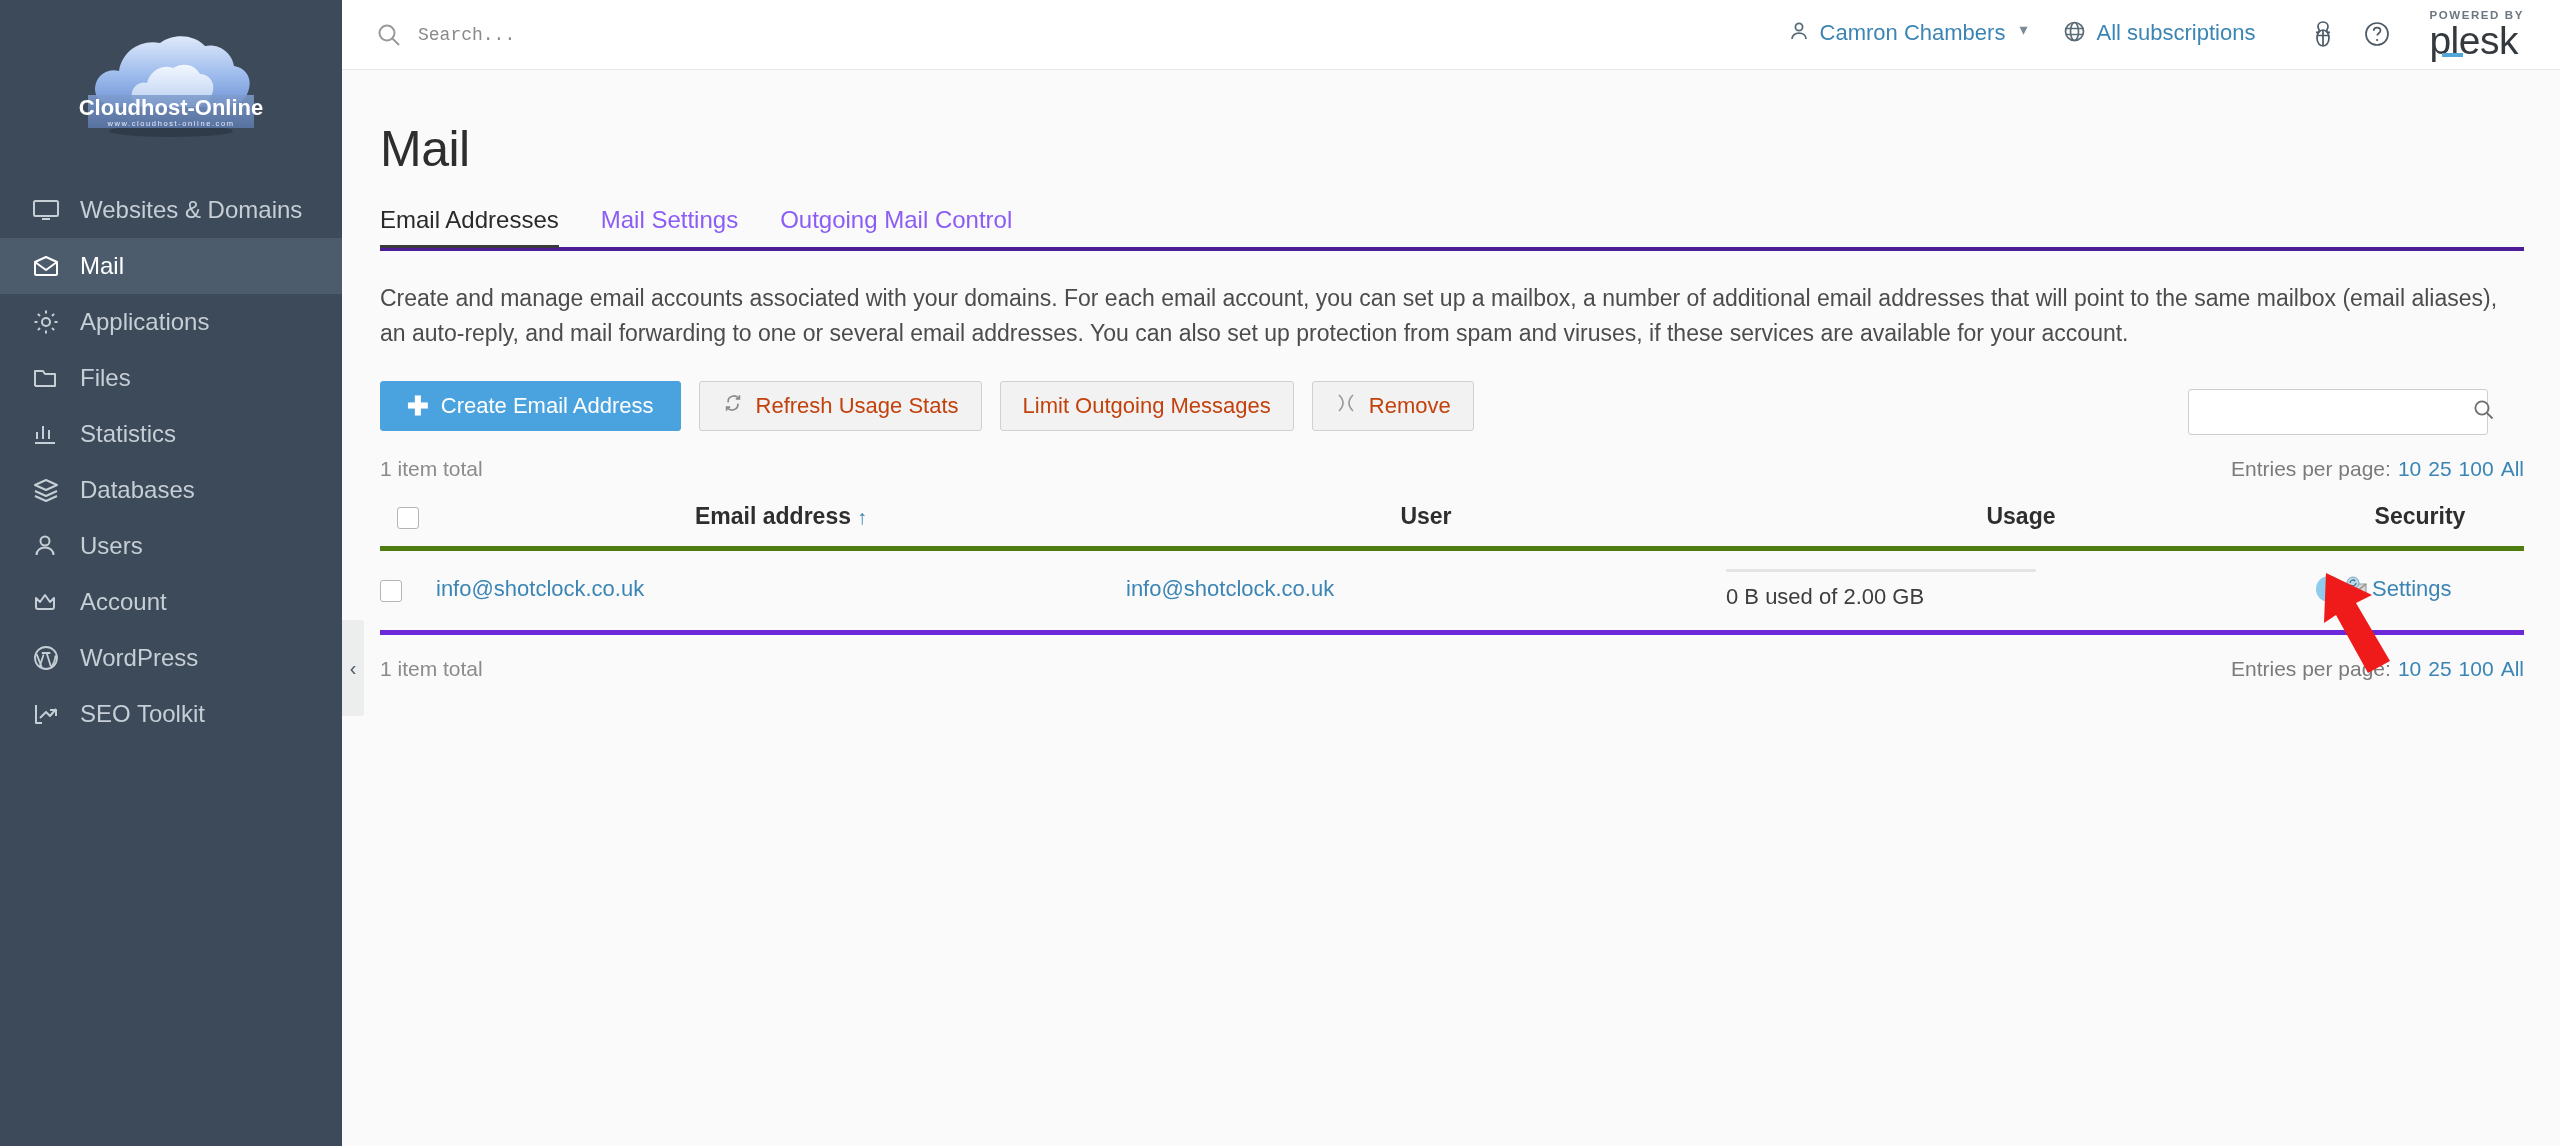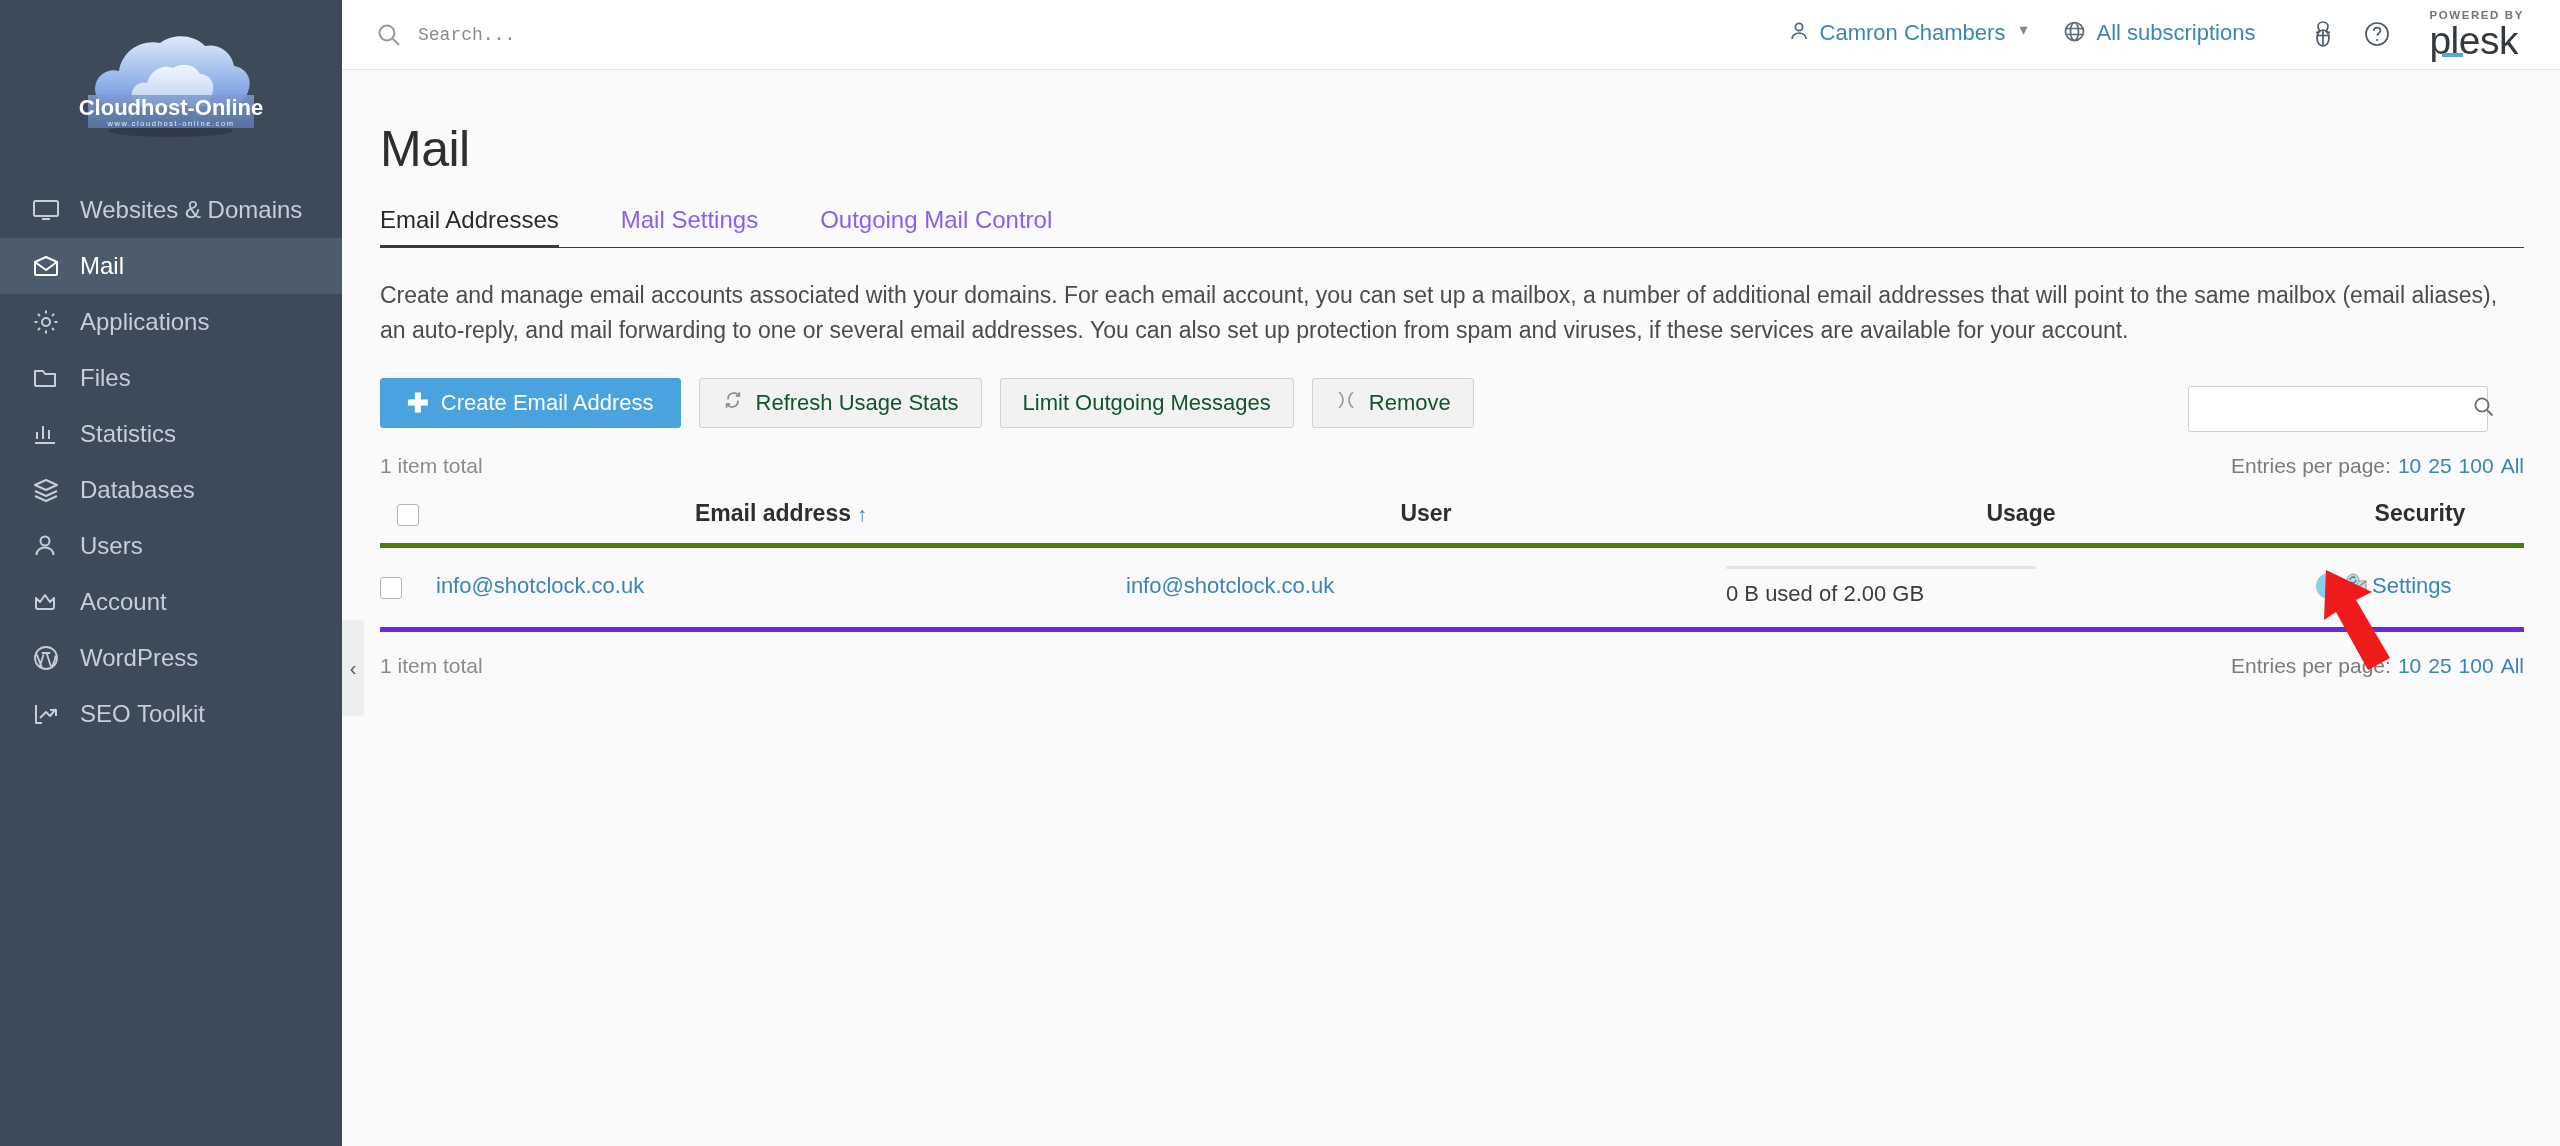--- a/index.html
+++ b/index.html
@@ -98,43 +98,43 @@
     position: absolute; left: 13px; bottom: 2px; width: 21px; height: 4px;
     background: #53a6d8;
   }
 
   .content { padding: 0 36px 0 38px; flex: 1; overflow: hidden; }
   .page-title {
     font-size: 50px; font-weight: 400; color: #2e2e2e;
     margin: 50px 0 28px 0; letter-spacing: -0.5px;
   }
   .tabs {
-    display: flex; gap: 62px;
-    border-bottom: 1px solid #4c1d95;
+    display: flex; gap: 42px;
+    border-bottom: 4px solid #4c1d95;
   }
   .tab {
     font-size: 24px; color: #8b5cf6; padding: 0 0 13px 0;
     cursor: pointer; position: relative; white-space: nowrap;
   }
   .tab.active { color: #2a2a2a; }
   .tab.active::after {
     content: ""; position: absolute; left: 0; right: 0; bottom: -1px;
     height: 3px; background: #3a3a3a;
   }
   .desc {
     font-size: 23px; color: #4c4c4c; line-height: 1.52;
     margin: 30px 0 0 0; max-width: 2160px;
   }
 
   .toolbar { display: flex; align-items: center; gap: 18px; margin-top: 30px; }
   .btn {
     display: flex; align-items: center; gap: 12px;
     height: 50px; padding: 0 22px;
     font-size: 22px; border-radius: 3px;
-    border: 1px solid #d0d0d0; background: #f2f2f2; color: #14532d;
+    border: 1px solid #d0d0d0; background: #f2f2f2; color: #c2410c;
     cursor: pointer; white-space: nowrap;
   }
   .btn.primary {
     background: #4aa3df; border-color: #4aa3df; color: #ffffff;
     padding: 0 26px;
   }
   .btn .plus { font-size: 26px; line-height: 1; font-weight: bold; }
 
   .table-search {
     position: absolute; right: 36px;

